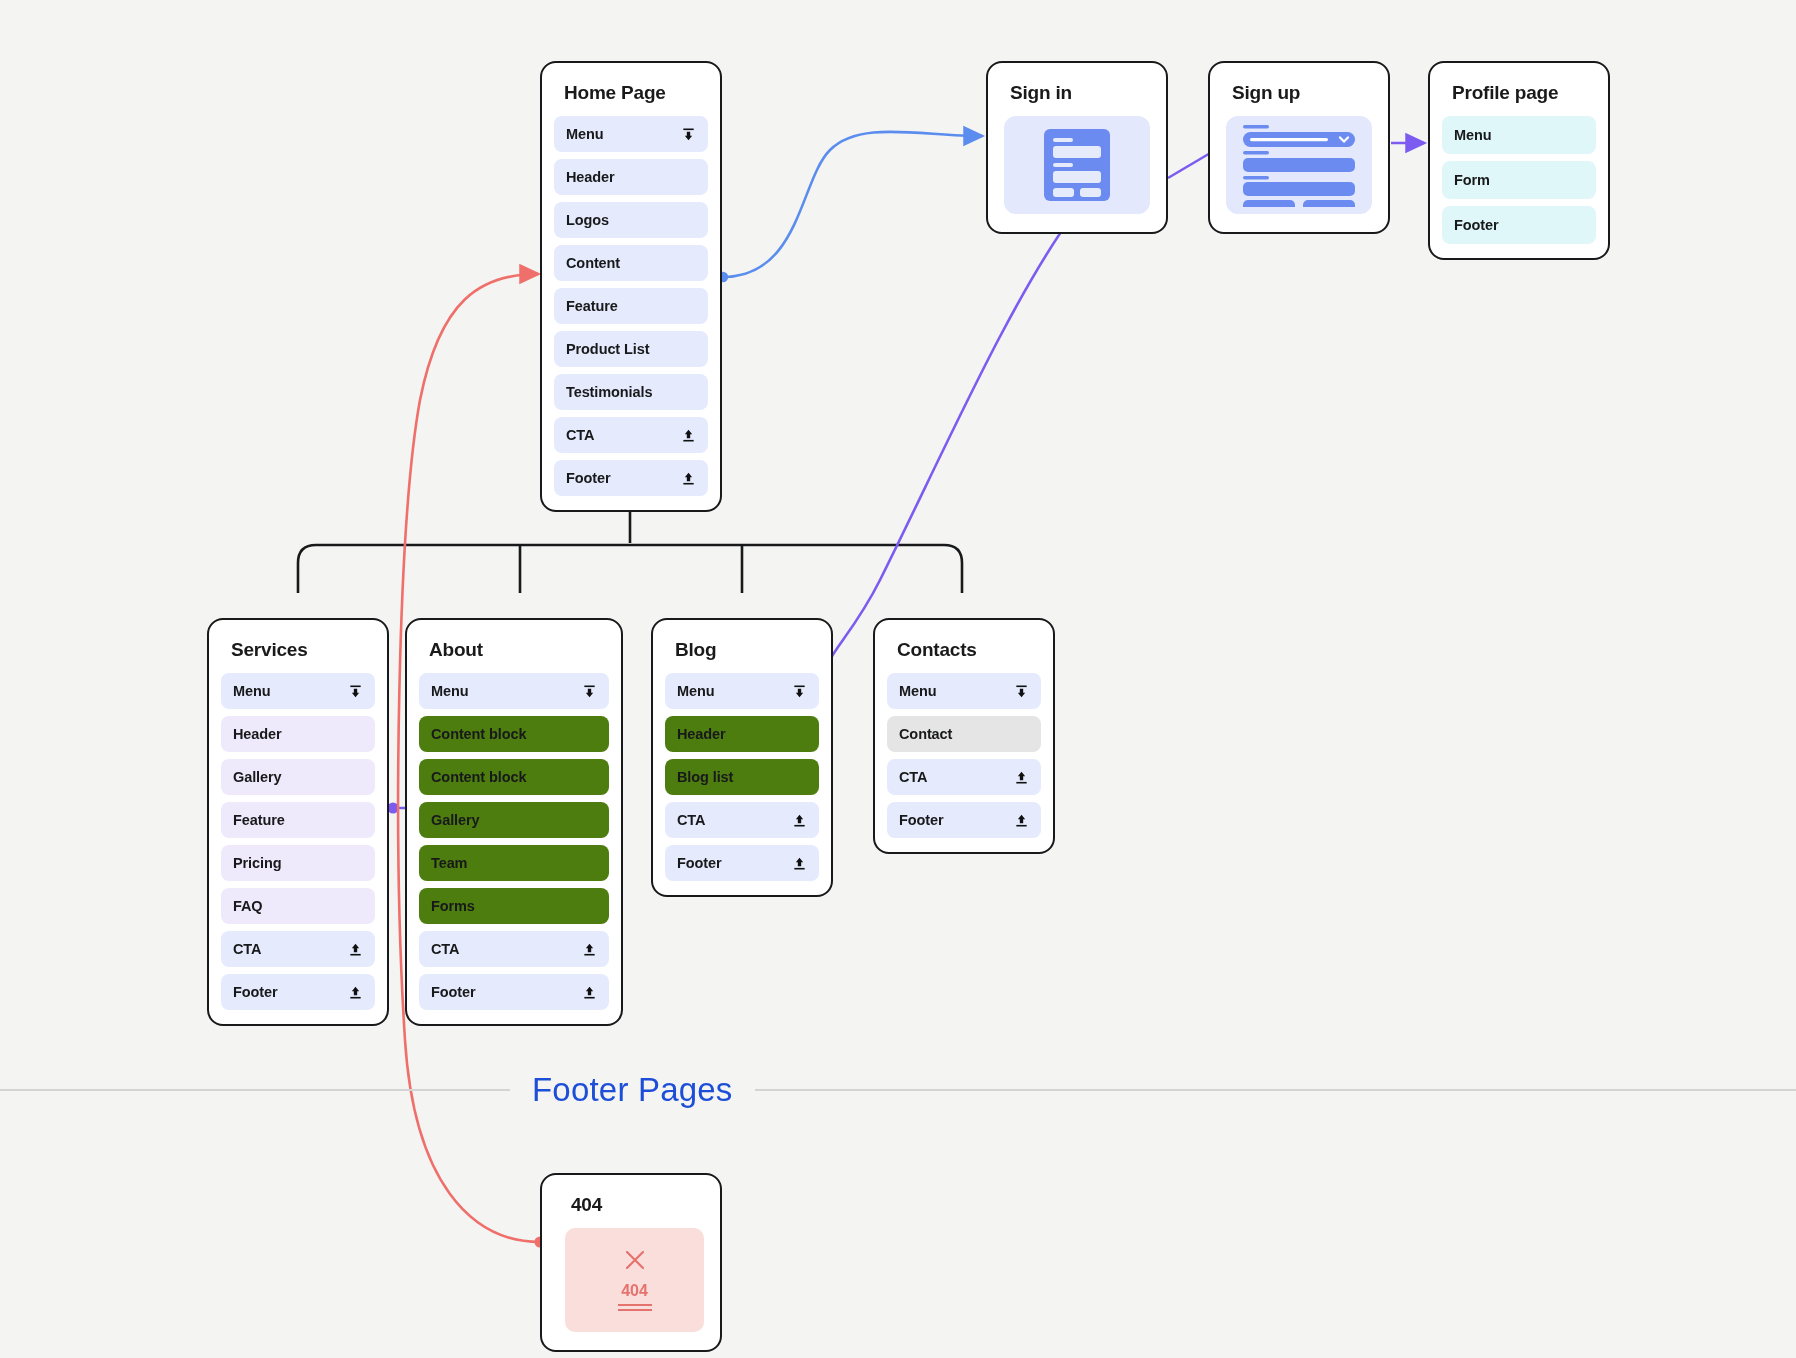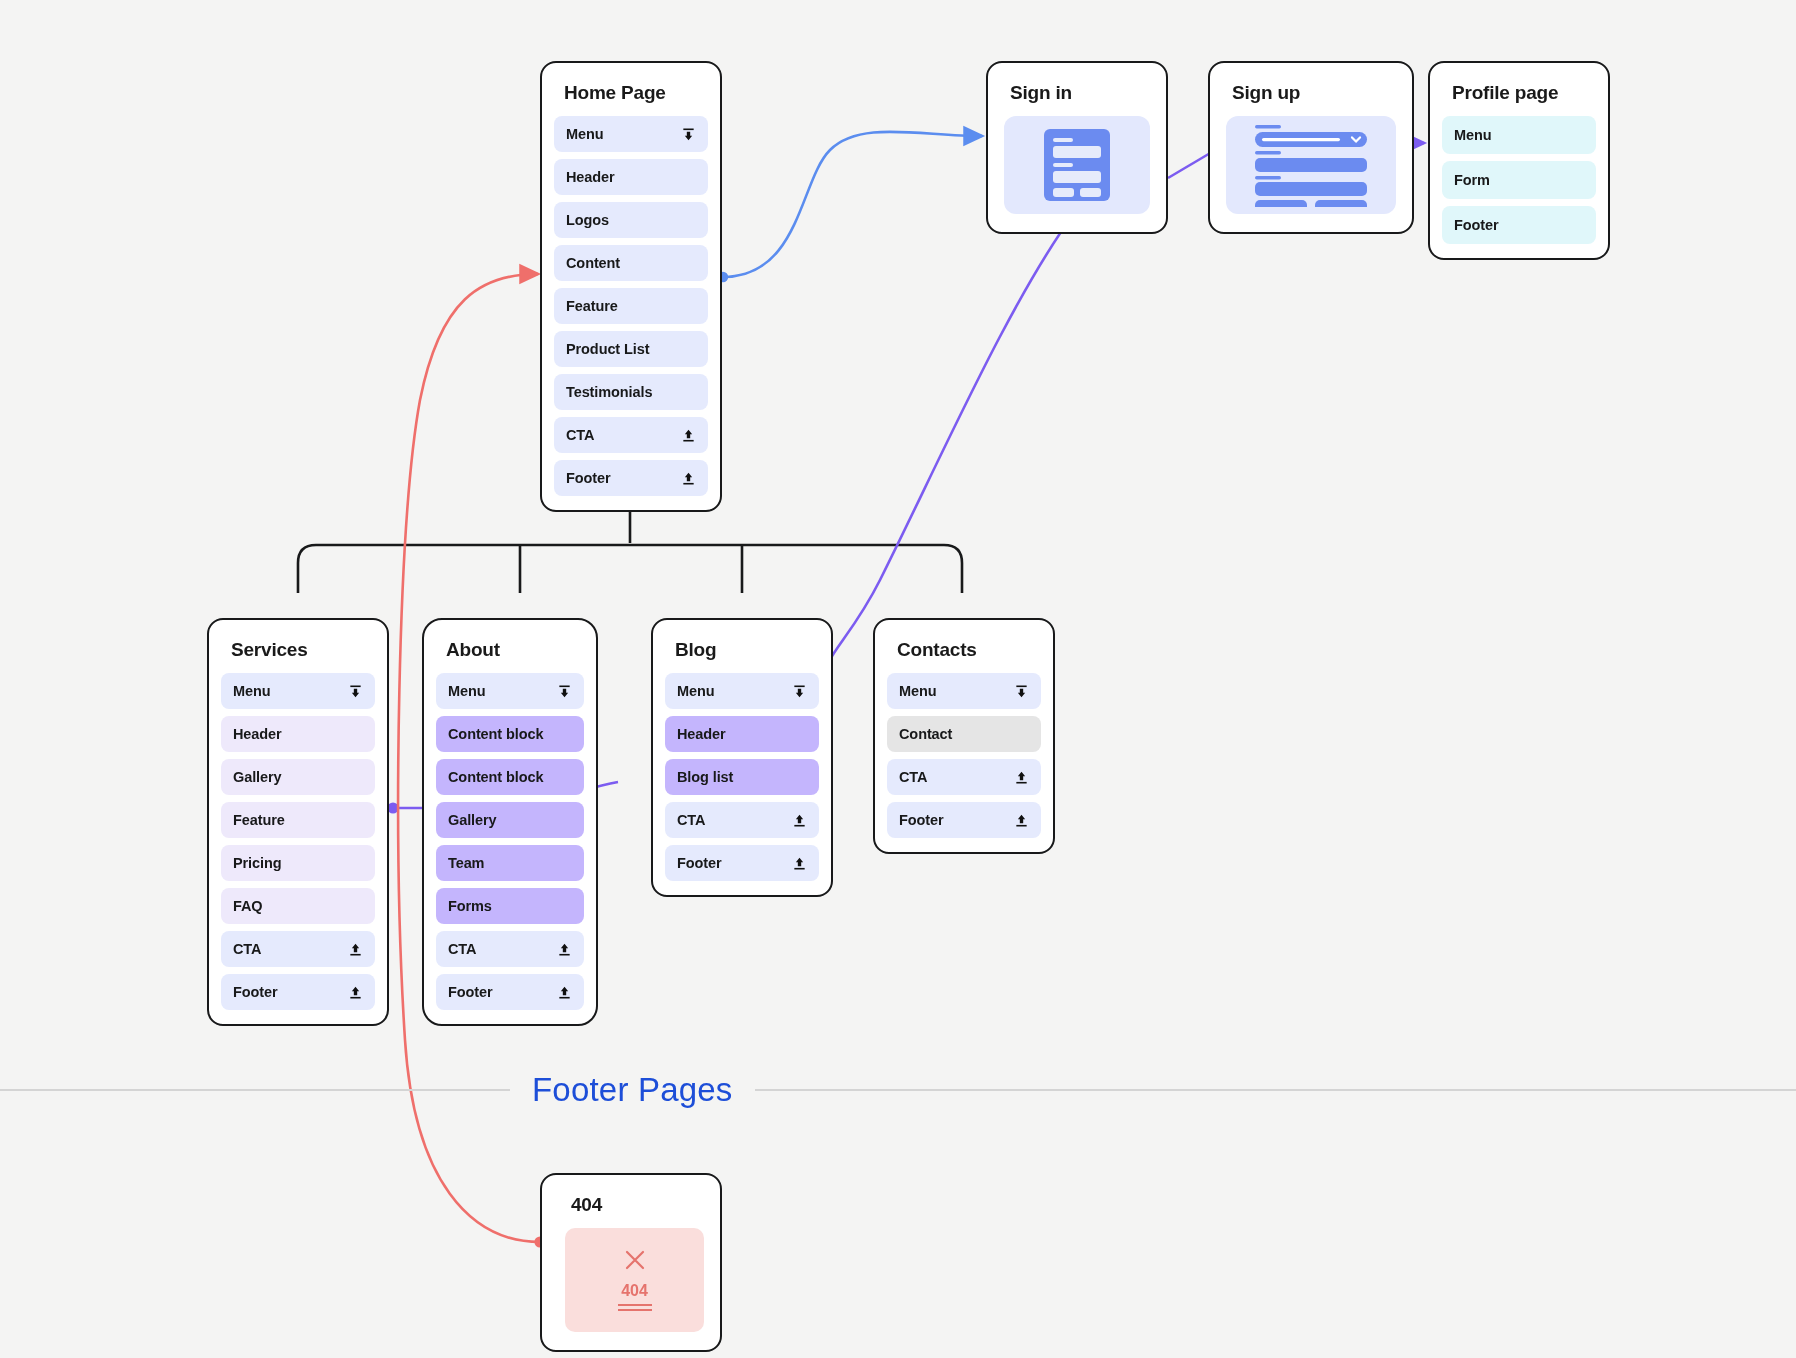--- a/index.html
+++ b/index.html
@@ -48,21 +48,21 @@
   .rows{display:flex;flex-direction:column;gap:7px;}
   .row{
     height:36px;border-radius:8px;
     display:flex;align-items:center;justify-content:space-between;
     padding:0 12px;box-sizing:border-box;
     font-size:14.5px;font-weight:600;color:#18191a;
     letter-spacing:-0.1px;
   }
   .row.nav{background:#e5eafd;}
   .row.purple{background:#eee9fb;}
-  .row.orange{background:#c4b5fd;}
+  .row.orange{background:#4d7c0f;}
   .row.green{background:#e5e5e5;}
   .row.cyan{background:#e0f7fa;height:38px;}
   .row .lbl{white-space:nowrap;}
 
   
   .pin{width:15px;height:15px;flex:0 0 auto;display:block;}
 
   
   .illus{
     background:#e3e8fd;border-radius:12px;
@@ -196,21 +196,21 @@
         <rect x="9" y="9" width="20" height="4" rx="2" fill="#e6ebfb"></rect>
         <rect x="9" y="17" width="48" height="12" rx="3" fill="#e6ebfb"></rect>
         <rect x="9" y="34" width="20" height="4" rx="2" fill="#e6ebfb"></rect>
         <rect x="9" y="42" width="48" height="12" rx="3" fill="#e6ebfb"></rect>
         <rect x="9" y="59" width="21" height="9" rx="3" fill="#e6ebfb"></rect>
         <rect x="36" y="59" width="21" height="9" rx="3" fill="#e6ebfb"></rect>
       </svg>
     </div>
   </div>
 
-  <div class="card" style="left:1208px;top:33px;width:206px;">
+  <div class="card" style="left:1208px;top:33px;width:182px;">
     <div class="card-title">Sign up</div>
     <div class="illus" style="height:98px;margin:0 4px 4px 4px;">
       <svg width="124" height="84" viewBox="0 0 124 84" xmlns="http://www.w3.org/2000/svg">
         <rect x="6" y="2" width="26" height="3.4" rx="1.7" fill="#6b8bf0"></rect>
         <rect x="6" y="9" width="112" height="15" rx="7.5" fill="#6b8bf0"></rect>
         <rect x="13" y="15" width="78" height="3.2" rx="1.6" fill="#ffffff"></rect>
         <path d="M103,14.4 L107,18.6 L111,14.4" stroke="#ffffff" stroke-width="2.2" fill="none" stroke-linecap="round" stroke-linejoin="round"></path>
         <rect x="6" y="28" width="26" height="3.4" rx="1.7" fill="#6b8bf0"></rect>
         <rect x="6" y="35" width="112" height="14" rx="5" fill="#6b8bf0"></rect>
         <rect x="6" y="53" width="26" height="3.4" rx="1.7" fill="#6b8bf0"></rect>
@@ -277,21 +277,21 @@
           <svg viewBox="0 0 16 16" class="pin">
             <g fill="#111">
               <path d="M6.2,11 h3.6 V6.7 h2.1 L8,1.8 L4.1,6.7 h2.1 Z"></path>
               <rect x="2.5" y="12.7" width="11" height="1.7"></rect>
             </g>
           </svg>
         </div>
       </div>
   </div>
 
-  <div class="card" style="left:422px;top:590px;width:176px;border-radius:20px;">
+  <div class="card" style="left:405px;top:590px;width:218px;">
     <div class="card-title">About</div>
     <div class="rows">
         <div class="row nav">
           <span class="lbl">Menu</span>
           <svg viewBox="0 0 16 16" class="pin">
             <g fill="#111">
               <rect x="2.5" y="1.6" width="11" height="1.7"></rect>
               <path d="M6.2,5 h3.6 v4.3 h2.1 L8,14.2 L4.1,9.3 h2.1 Z"></path>
             </g>
           </svg>

